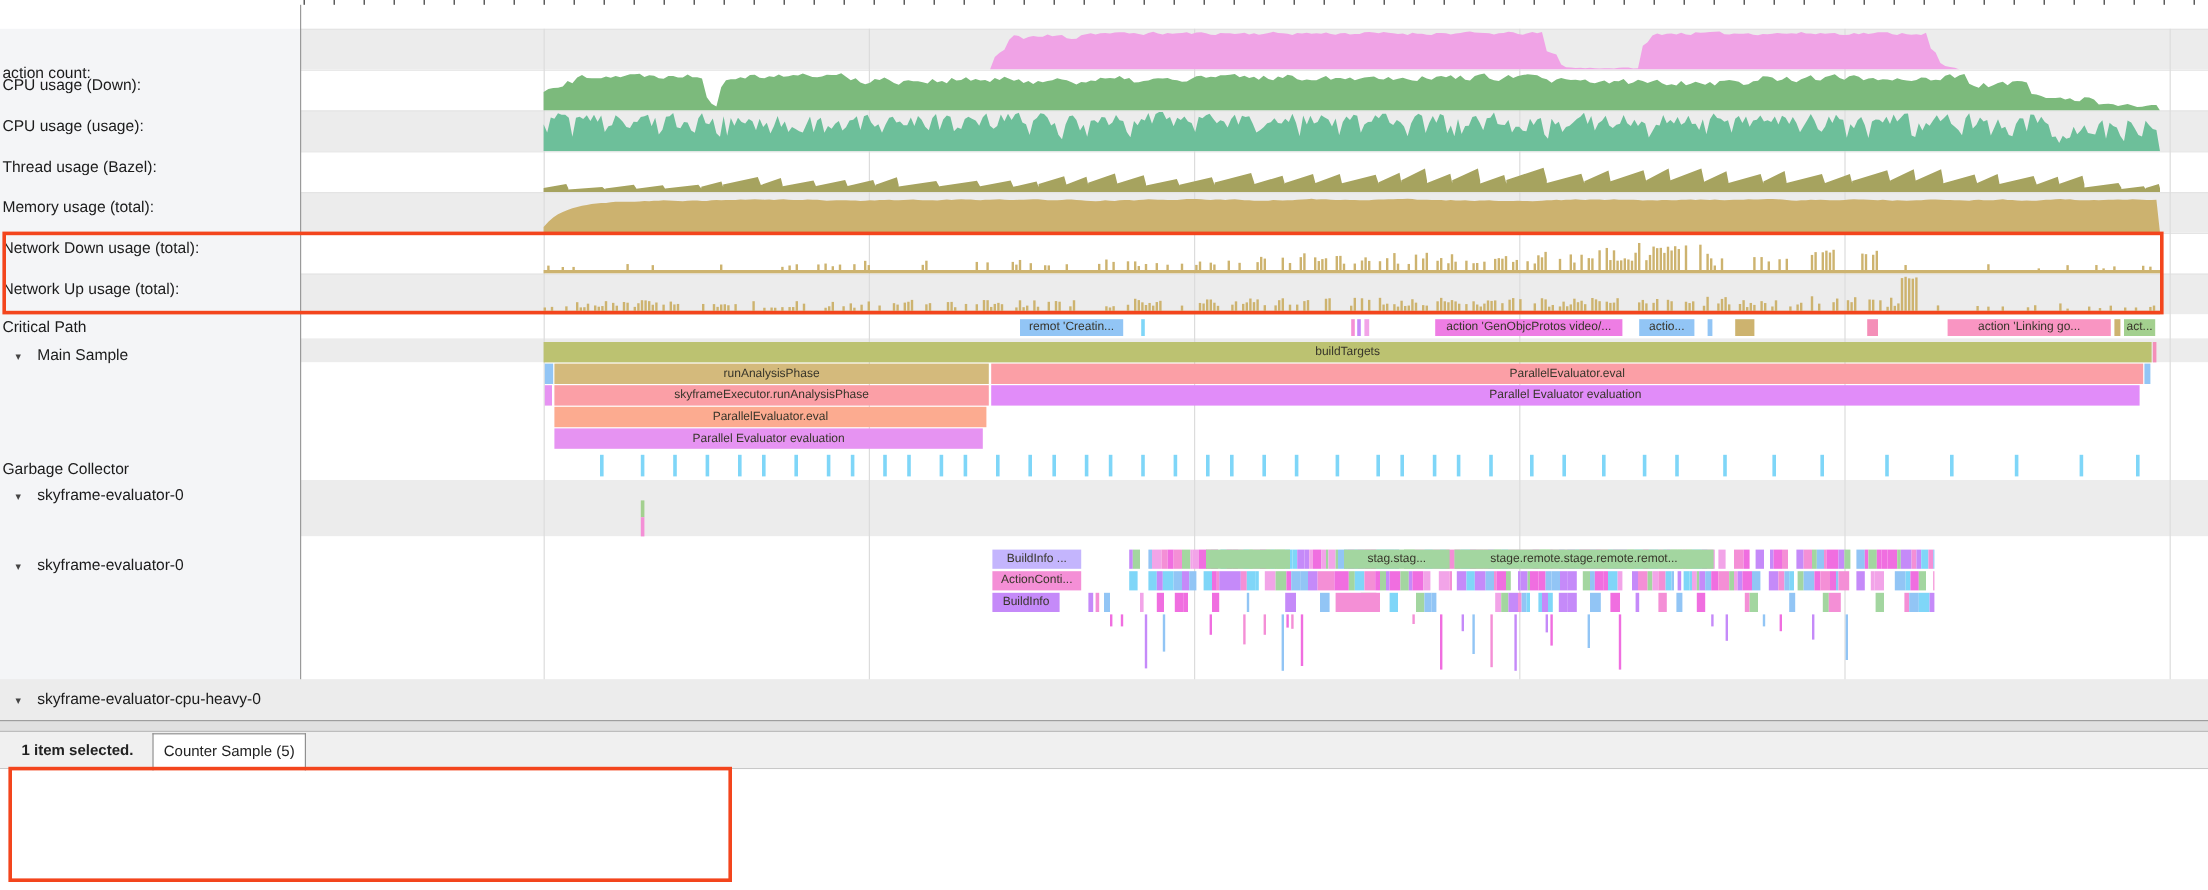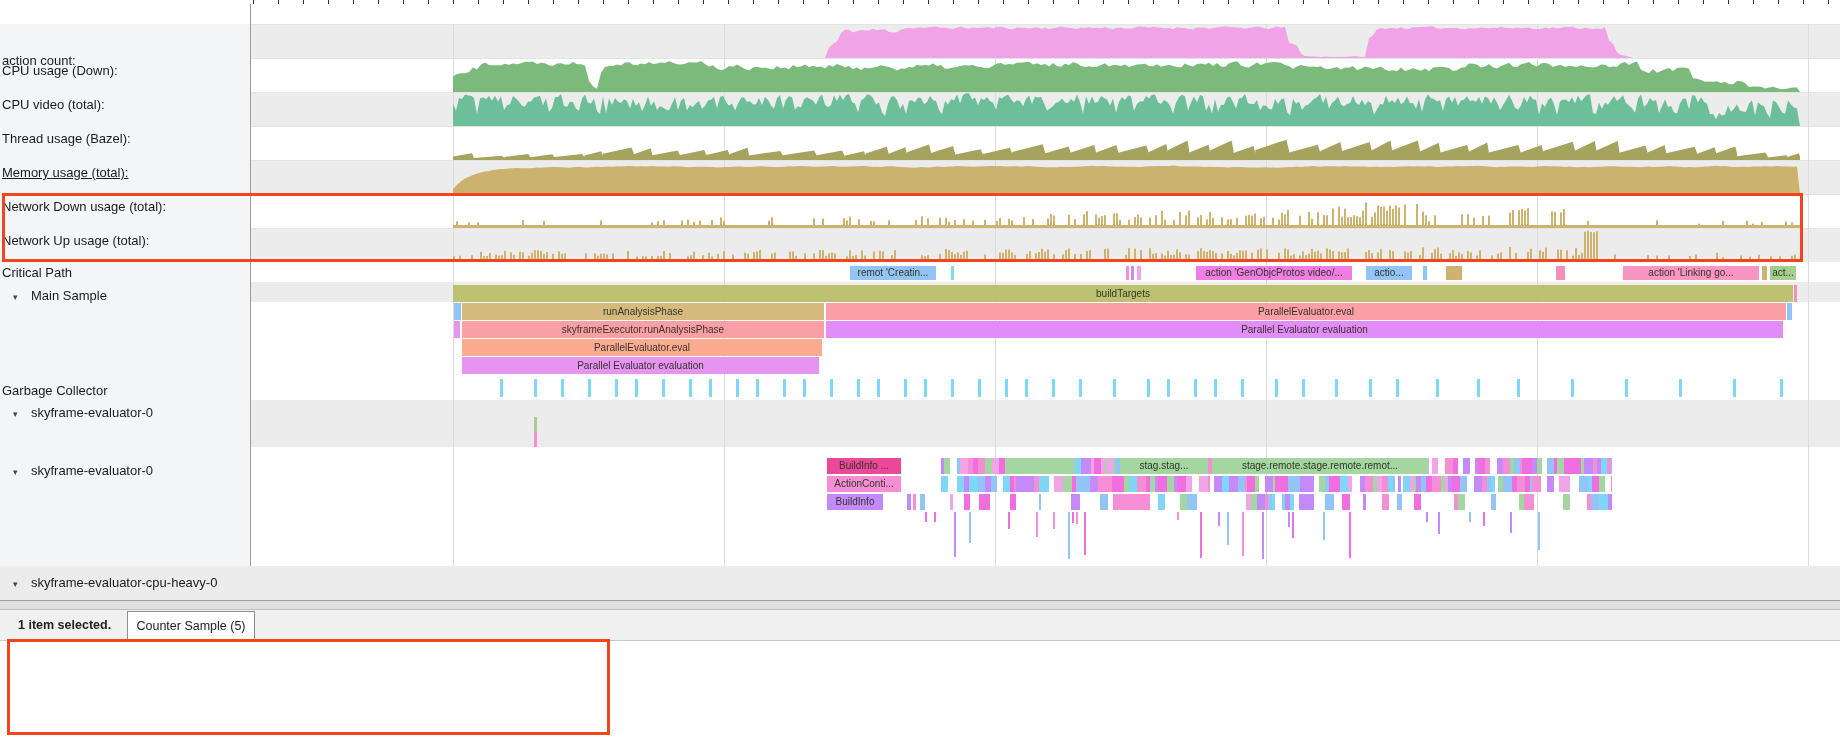--- a/index.html
+++ b/index.html
@@ -124,23 +124,23 @@
       <div class="gridline" style="left: 724px;"></div>
       <div class="gridline" style="left: 995px;"></div>
       <div class="gridline" style="left: 1266px;"></div>
       <div class="gridline" style="left: 1537px;"></div>
       <div class="gridline" style="left: 1808px;"></div>
     </div>
   <div id="label-divider"></div>
 
   <div class="track-label" style="top:29px;margin-top:24px;">action count:</div>
   <div class="track-label" style="top:63px;">CPU usage (Down):</div>
-  <div class="track-label" style="top:97px;">CPU video (total):</div>
+  <div class="track-label" style="top:97px;">CPU usage (usage):</div>
   <div class="track-label" style="top:131px;">Thread usage (Bazel):</div>
-  <div class="track-label" style="top:165px;text-decoration:underline;">Memory usage (total):</div>
+  <div class="track-label" style="top:165px;">Memory usage (total):</div>
   <div class="track-label" style="top:199px;">Network Down usage (total):</div>
   <div class="track-label" style="top:233px;">Network Up usage (total):</div>
 
   <div class="track-label" style="top:265px;">Critical Path</div>
   <div class="track-label tri-label" style="top:288px;"><span class="tri">▾</span><span>Main Sample</span></div>
   <div class="track-label" style="top:383px;">Garbage Collector</div>
   <div class="track-label tri-label" style="top:405px;"><span class="tri">▾</span><span>skyframe-evaluator-0</span></div>
   <div class="track-label tri-label" style="top:463px;"><span class="tri">▾</span><span>skyframe-evaluator-0</span></div>
   <div class="track-label tri-label" style="top:575px;z-index:6;"><span class="tri">▾</span><span>skyframe-evaluator-cpu-heavy-0</span></div>
 
@@ -877,21 +877,21 @@
       <div class="slice" style="left: 1529.91px; top: 494px; width: 3.88715px; height: 16px; line-height: 16px; background: rgb(244, 143, 214);"></div>
       <div class="slice" style="left: 1562.55px; top: 494px; width: 7.78531px; height: 16px; line-height: 16px; background: rgb(163, 214, 160);"></div>
       <div class="slice" style="left: 1586.9px; top: 494px; width: 3.93954px; height: 16px; line-height: 16px; background: rgb(244, 143, 214);"></div>
       <div class="slice" style="left: 1590.84px; top: 494px; width: 8.24705px; height: 16px; line-height: 16px; background: rgb(146, 197, 245);"></div>
       <div class="slice" style="left: 1599.09px; top: 494px; width: 6.02221px; height: 16px; line-height: 16px; background: rgb(127, 214, 248);"></div>
       <div class="slice" style="left: 1605.11px; top: 494px; width: 2.44897px; height: 16px; line-height: 16px; background: rgb(127, 214, 248);"></div>
       <div class="slice" style="left: 1607.56px; top: 494px; width: 4.43771px; height: 16px; line-height: 16px; background: rgb(197, 138, 249);"></div>
       <div class="slice" style="left: 1005px; top: 458px; width: 70px; height: 16px; line-height: 16px; background: rgb(163, 214, 160);"></div>
       <div class="slice" style="left: 1120px; top: 458px; width: 88px; height: 16px; line-height: 16px; background: rgb(163, 214, 160);">stag.stag...</div>
       <div class="slice" style="left: 1212px; top: 458px; width: 216px; height: 16px; line-height: 16px; background: rgb(163, 214, 160);">stage.remote.stage.remote.remot...</div>
-      <div class="slice" style="left: 827px; top: 458px; width: 74px; height: 16px; line-height: 16px; background: #ec4899;">BuildInfo ...</div>
+      <div class="slice" style="left: 827px; top: 458px; width: 74px; height: 16px; line-height: 16px; background: #c4b5fd;">BuildInfo ...</div>
       <div class="slice" style="left: 827px; top: 476px; width: 74px; height: 16px; line-height: 16px; background: rgb(244, 143, 214);">ActionConti...</div>
       <div class="slice" style="left: 827px; top: 494px; width: 56px; height: 16px; line-height: 16px; background: rgb(197, 138, 249);">BuildInfo</div>
       <div class="slice" style="left: 1113px; top: 494px; width: 34px; height: 16px; line-height: 16px; background: rgb(244, 143, 214);"></div>
       <div class="slice" style="left: 925.279px; top: 512px; width: 2px; height: 9.62773px; line-height: 9.62773px; background: rgb(240, 110, 224);"></div>
       <div class="slice" style="left: 934.405px; top: 512px; width: 2px; height: 10.1972px; line-height: 10.1972px; background: rgb(240, 110, 224);"></div>
       <div class="slice" style="left: 954.227px; top: 512px; width: 2px; height: 44.898px; line-height: 44.898px; background: rgb(197, 138, 249);"></div>
       <div class="slice" style="left: 968.565px; top: 512px; width: 2px; height: 31.2678px; line-height: 31.2678px; background: rgb(146, 197, 245);"></div>
       <div class="slice" style="left: 1008.35px; top: 512px; width: 2px; height: 17.0734px; line-height: 17.0734px; background: rgb(240, 110, 224);"></div>
       <div class="slice" style="left: 1036.43px; top: 512px; width: 2px; height: 25.1173px; line-height: 25.1173px; background: rgb(244, 143, 214);"></div>
       <div class="slice" style="left: 1053.47px; top: 512px; width: 2px; height: 17.4091px; line-height: 17.4091px; background: rgb(244, 143, 214);"></div>

